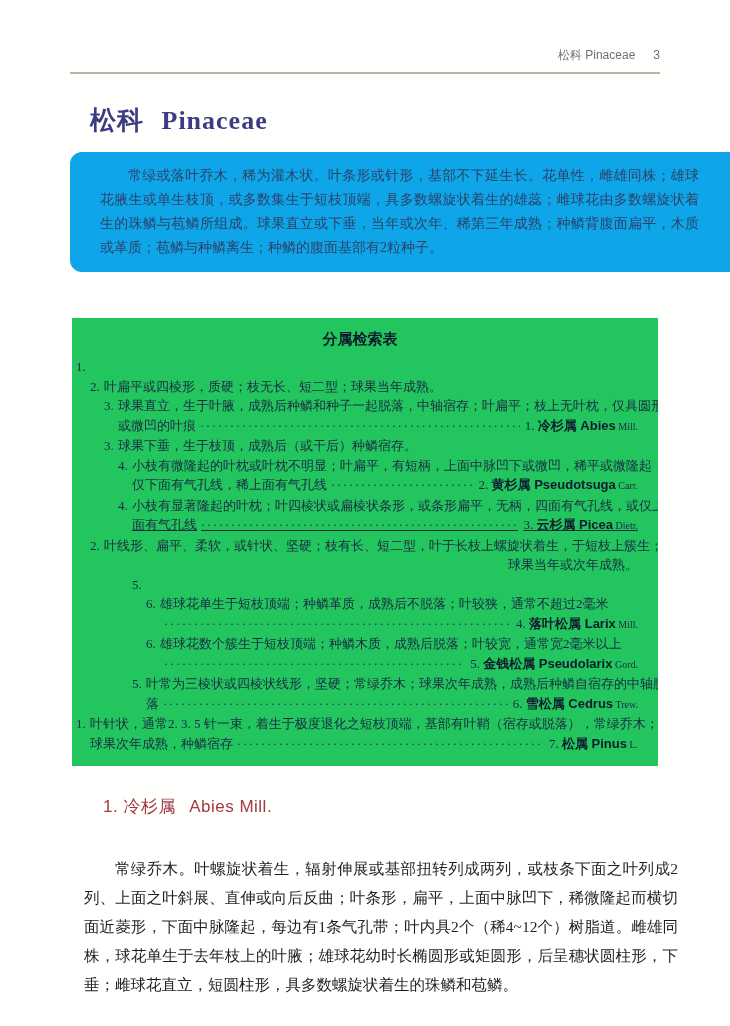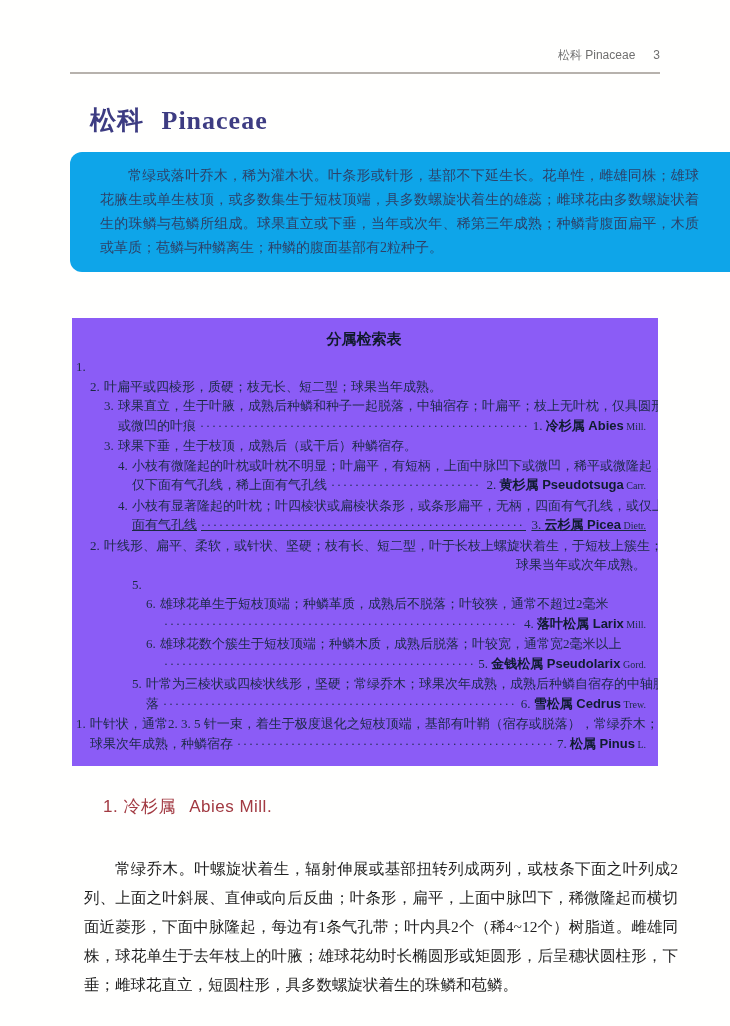--- a/index.html
+++ b/index.html
@@ -26,21 +26,21 @@
     position:absolute;top:152px;left:70px;width:673px;box-sizing:border-box;
     background:#0ea5e9;border-radius:12px;padding:12px 44px 12px 30px;
   }
   .family-box p{
     margin:0;font-size:14px;line-height:24px;color:#2d4269;
     text-indent:2em;text-align:justify;
   }
   
   .key-box{
     position:absolute;top:318px;left:72px;width:586px;box-sizing:border-box;
-    background:#8b5cf6;padding:10px 12px 12px 4px;overflow:hidden;
+    background:#22c55e;padding:10px 20px 12px 4px;overflow:hidden;
   }
   .key-title{
     text-align:center;font-weight:bold;font-size:15px;color:#101a2c;
     margin:2px 0 8px 6px;
   }
   .key-line{
     display:flex;align-items:baseline;font-size:13px;line-height:19.5px;color:#1b2a44;
   }
   .kn{flex:none;width:14px;}
   .kt{flex:none;white-space:nowrap;}

